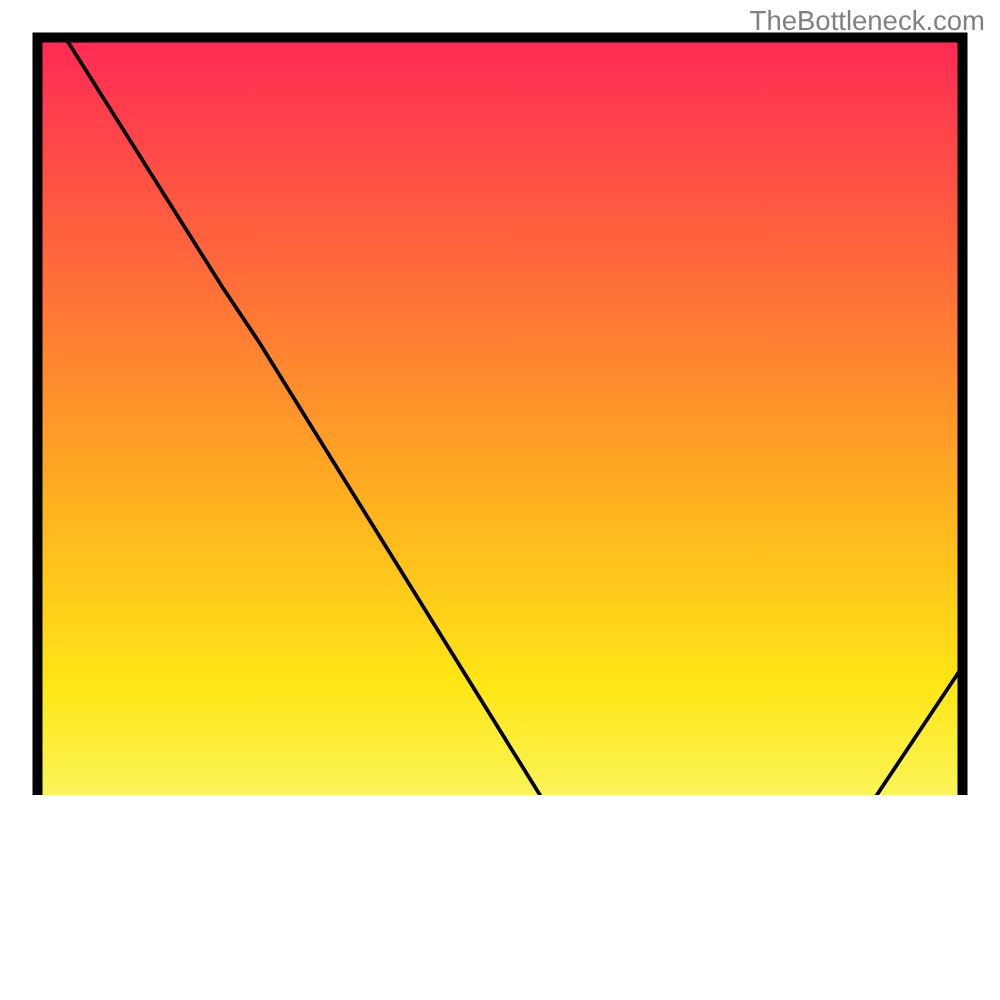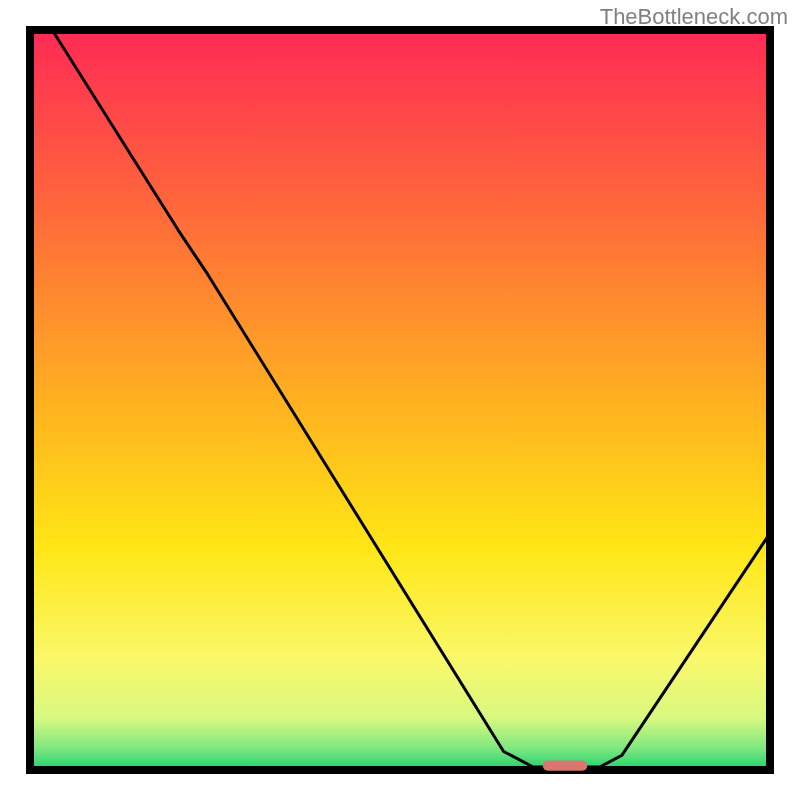--- a/index.html
+++ b/index.html
@@ -4,21 +4,21 @@
 <style>
   body {
     margin: 0;
     padding: 0;
     background: #ffffff;
     font-family: Arial, sans-serif;
   }
   #container {
     position: relative;
     width: 800px;
-    height: 800px;
+    height: 636px;
   }
   #attribution {
     position: absolute;
     top: 4px;
     right: 12px;
     font-size: 22px;
     color: #808080;
     font-weight: normal;
     z-index: 10;
   }

